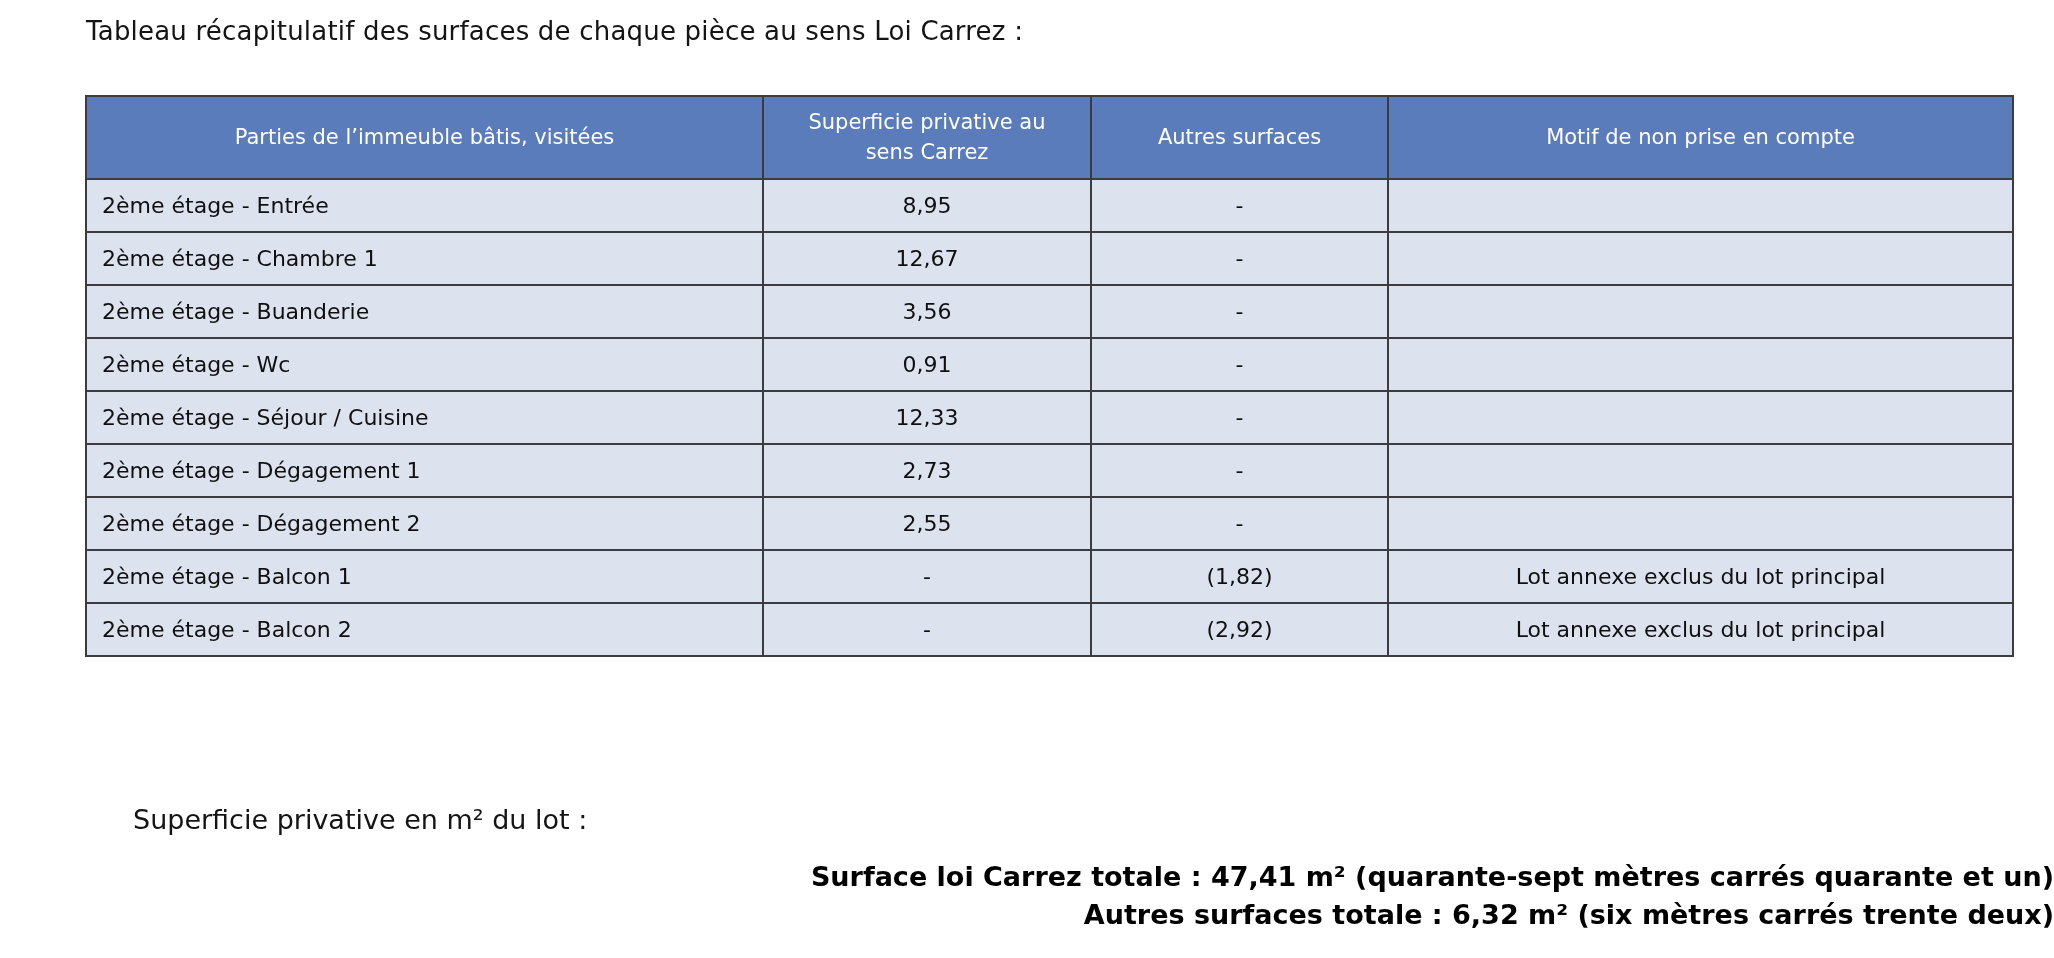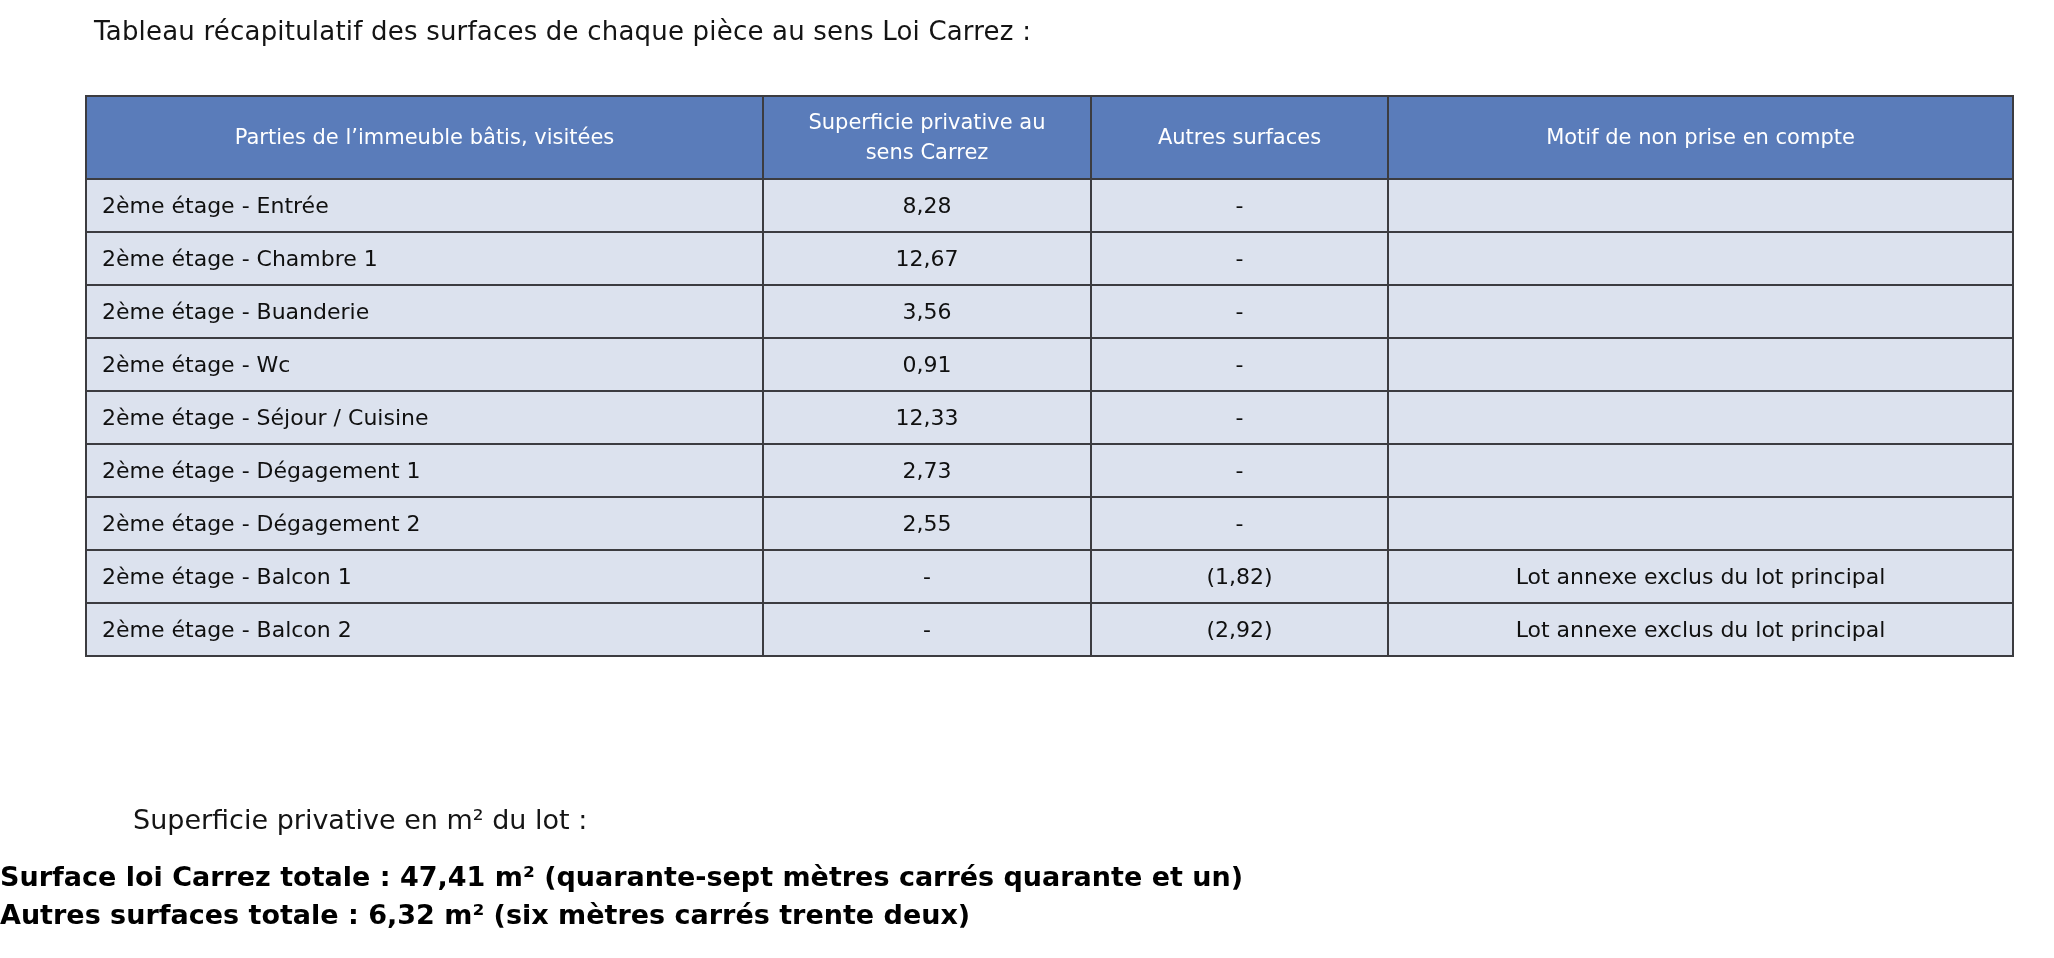--- a/index.html
+++ b/index.html
@@ -15,21 +15,20 @@
   .page { position: relative; width: 2054px; height: 958px; background: #ffffff; overflow: hidden; }
 
   .doc-title {
     position: absolute;
     left: 86px;
     top: 16px;
     font-size: 26px;
     letter-spacing: 0.2px;
     color: #141414;
     white-space: nowrap;
-    margin-left: 8px;
   }
 
   table.carrez {
     position: absolute;
     left: 85px;
     top: 95px;
     width: 1927px;
     border-collapse: collapse;
     table-layout: fixed;
   }
@@ -71,21 +70,21 @@
     font-size: 27px;
     color: #141414;
     white-space: nowrap;
     margin-left: 47px;
   }
   .totals {
     position: absolute;
     left: 0;
     top: 858px;
     width: 2054px;
-    text-align: left;
+    text-align: right;
     font-weight: bold;
     font-size: 27px;
     line-height: 38px;
     color: #000000;
   }
 </style>
 </head>
 <body>
 
 <div class="page">
@@ -103,21 +102,21 @@
       <tr>
         <th>Parties de l’immeuble bâtis, visitées</th>
         <th>Superficie privative au sens Carrez</th>
         <th>Autres surfaces</th>
         <th>Motif de non prise en compte</th>
       </tr>
     </thead>
     <tbody>
       <tr>
         <td class="cell-piece">2ème étage - Entrée</td>
-        <td class="cell-center">8,28</td>
+        <td class="cell-center">8,95</td>
         <td class="cell-center">-</td>
         <td class="cell-center"></td>
       </tr>
       <tr>
         <td class="cell-piece">2ème étage - Chambre 1</td>
         <td class="cell-center">12,67</td>
         <td class="cell-center">-</td>
         <td class="cell-center"></td>
       </tr>
       <tr>

